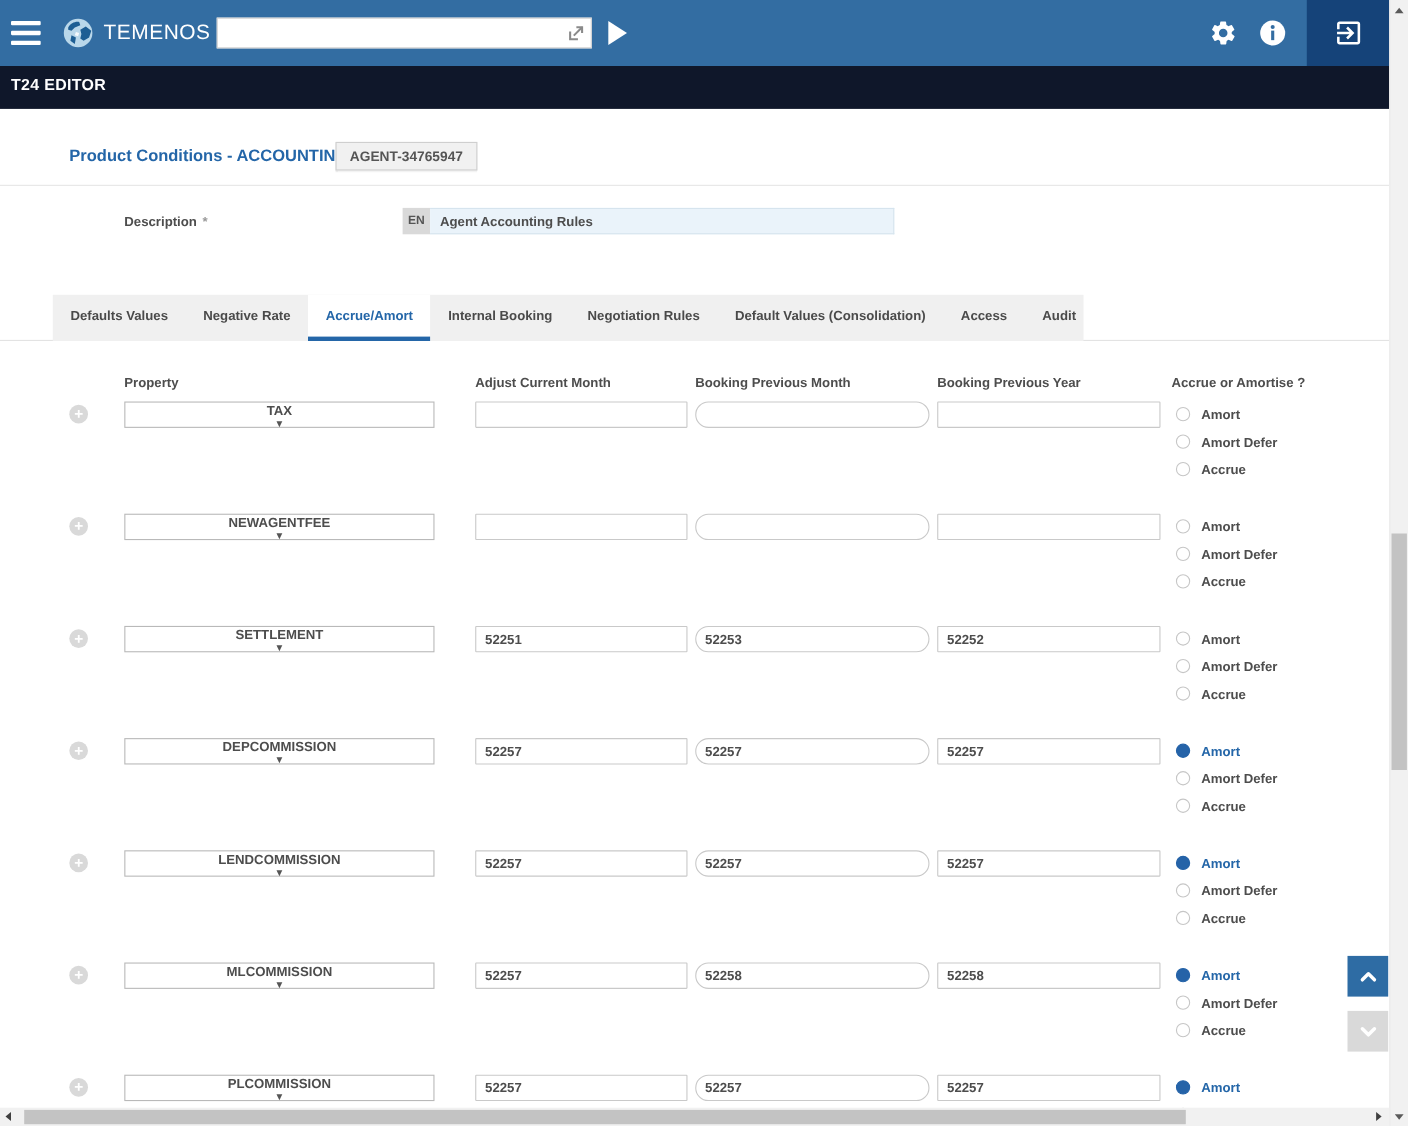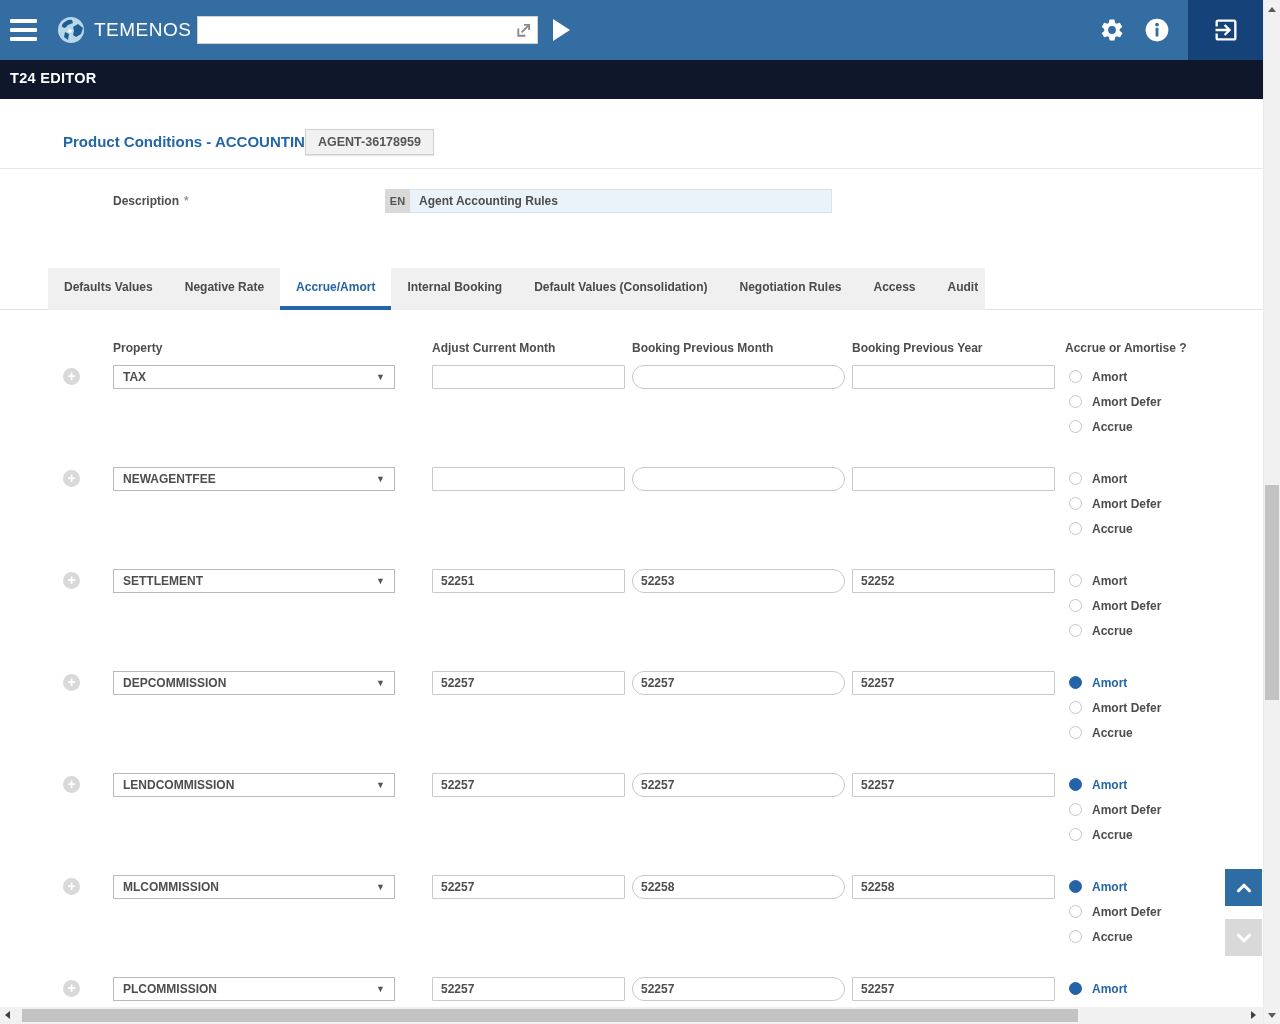--- a/index.html
+++ b/index.html
@@ -23,35 +23,35 @@
   .logout-box { position:absolute; left:1188px; top:0; width:75px; height:60px; background:#154379; display:flex; align-items:center; justify-content:center; cursor:pointer; }
   
   .subheader { position:absolute; left:0; top:60px; width:1263px; height:39px; background:#0f172a; }
   .subheader-title { position:absolute; left:10px; top:10px; color:#fff; font-size:14.5px; font-weight:bold; letter-spacing:.3px; }
   
   .page-title { position:absolute; left:63px; top:133px; color:#2466a8; font-weight:bold; font-size:15px; }
   .record-badge { position:absolute; left:305px; top:129px; background:#f1f1f1; border:1px solid #cfcfcf; padding:5px 12px; font-size:12.5px; font-weight:bold; color:#555; box-shadow:0 1px 1px rgba(0,0,0,.10); }
   .divider { position:absolute; left:0; top:168px; width:1263px; height:1px; background:#e6e6e6; }
   .desc-label { position:absolute; left:113px; top:194px; font-size:12px; font-weight:bold; color:#4d4d4d; }
   .desc-label .req { color:#999; margin-left:5px; font-weight:bold; }
-  .desc-group { position:absolute; left:366px; top:189px; height:24px; display:flex;margin-left:19px; }
+  .desc-group { position:absolute; left:366px; top:189px; height:24px; display:flex; }
   .lang-box { width:25px; background:#d9d9d9; color:#555; font-size:11px; font-weight:bold; display:flex; align-items:center; justify-content:center; }
   .desc-input { width:422px; height:24px; background:#eaf3fa; border:1px solid #d6e4ee; border-left:none; font-family:inherit; font-size:12px; font-weight:bold; color:#4d4d4d; padding:0 9px; outline:none; }
   
   .tabs-baseline { position:absolute; left:0; top:309px; width:1263px; height:1px; background:#e3e3e3; }
   .tabs { position:absolute; left:48px; top:268px; width:937px; height:42px; background:#f0f0f0; display:flex; justify-content:space-between; }
   .tab { display:flex; align-items:center; padding:0 16px; font-size:12px; font-weight:bold; color:#4a4a4a; cursor:pointer; border-bottom:4px solid transparent; white-space:nowrap; }
   .tab.active { background:#fff; color:#2466a8; border-bottom-color:#2466a8; }
   
   .col-head { position:absolute; top:341px; font-size:12px; font-weight:bold; color:#4d4d4d; white-space:nowrap; }
   .ch0{left:113px;} .ch1{left:432px;} .ch2{left:632px;} .ch3{left:852px;} .ch4{left:1065px;}
   .rows { position:absolute; left:0; top:365px; width:1263px; }
   .row { position:relative; height:102px; }
   .add-btn { position:absolute; left:63px; top:3px; width:17px; height:17px; border:none; border-radius:50%; background:#d9d9d9; color:#fff; font-size:14px; line-height:15px; text-align:center; font-weight:bold; padding:0; cursor:pointer; }
-  .prop-select { position:absolute; left:113px; top:0; width:282px; height:24px; border:1px solid #b9b9b9; background:#fff; display:flex; align-items:center; justify-content:space-between; padding:0 9px; font-size:12px; font-weight:bold; color:#4d4d4d; cursor:pointer; }
+  .prop-select { position:absolute; left:113px; top:0; width:282px; height:24px; border:1px solid #b9b9b9; background:#fff; display:flex; align-items:center; justify-content:space-between; padding:0 9px; font-size:12px; font-weight:bold; color:#4d4d4d; cursor:pointer;flex-direction:column; }
   .caret { font-size:9px; color:#555; }
   .num-input { position:absolute; top:0; height:24px; border:1px solid #c9c9c9; background:#fff; font-family:inherit; font-size:12px; font-weight:bold; color:#4d4d4d; padding:0 8px; outline:none; border-radius:1px; }
   .f1 { left:432px; width:193px; } .f2 { left:632px; width:213px;border-radius:12px; } .f3 { left:852px; width:203px; }
   .radio-group { position:absolute; left:1069px; top:5px; }
   .radio-opt { display:flex; align-items:center; height:13px; margin-bottom:12px; cursor:pointer; }
   .radio-opt input { appearance:none; -webkit-appearance:none; width:13px; height:13px; border-radius:50%; border:1px solid #c6c6c6; background:#fff; margin:0; cursor:pointer; }
   .radio-opt input:checked { background:#2563a8; border-color:#2563a8; }
   .opt-label { margin-left:10px; font-size:12px; font-weight:bold; color:#4d4d4d; white-space:nowrap; }
   .radio-opt.selected .opt-label { color:#2466a8; }
   
@@ -118,39 +118,39 @@
       </svg>
     </span>
   </div>
 </div>
 
 <div class="subheader">
   <span class="subheader-title">T24 EDITOR</span>
 </div>
 
 <div class="page-title">Product Conditions - ACCOUNTING</div>
-<div class="record-badge">AGENT-36178959</div>
+<div class="record-badge">AGENT-34765947</div>
 <div class="divider"></div>
 
 <div class="desc-label">
   <span>Description</span><span class="req">*</span>
 </div>
 <div class="desc-group">
   <span class="lang-box">EN</span>
   <input class="desc-input" type="text" value="Agent Accounting Rules" style="">
 </div>
 
 <div class="tabs-baseline"></div>
 <div class="tabs">
     <div class="tab">Defaults Values</div>
     <div class="tab">Negative Rate</div>
     <div class="tab active">Accrue/Amort</div>
     <div class="tab">Internal Booking</div>
+    <div class="tab">Negotiation Rules</div>
     <div class="tab">Default Values (Consolidation)</div>
-    <div class="tab">Negotiation Rules</div>
     <div class="tab">Access</div>
     <div class="tab">Audit</div>
   </div>
 
 <div class="col-head ch0">Property</div>
 <div class="col-head ch1">Adjust Current Month</div>
 <div class="col-head ch2">Booking Previous Month</div>
 <div class="col-head ch3">Booking Previous Year</div>
 <div class="col-head ch4">Accrue or Amortise ?</div>
 

